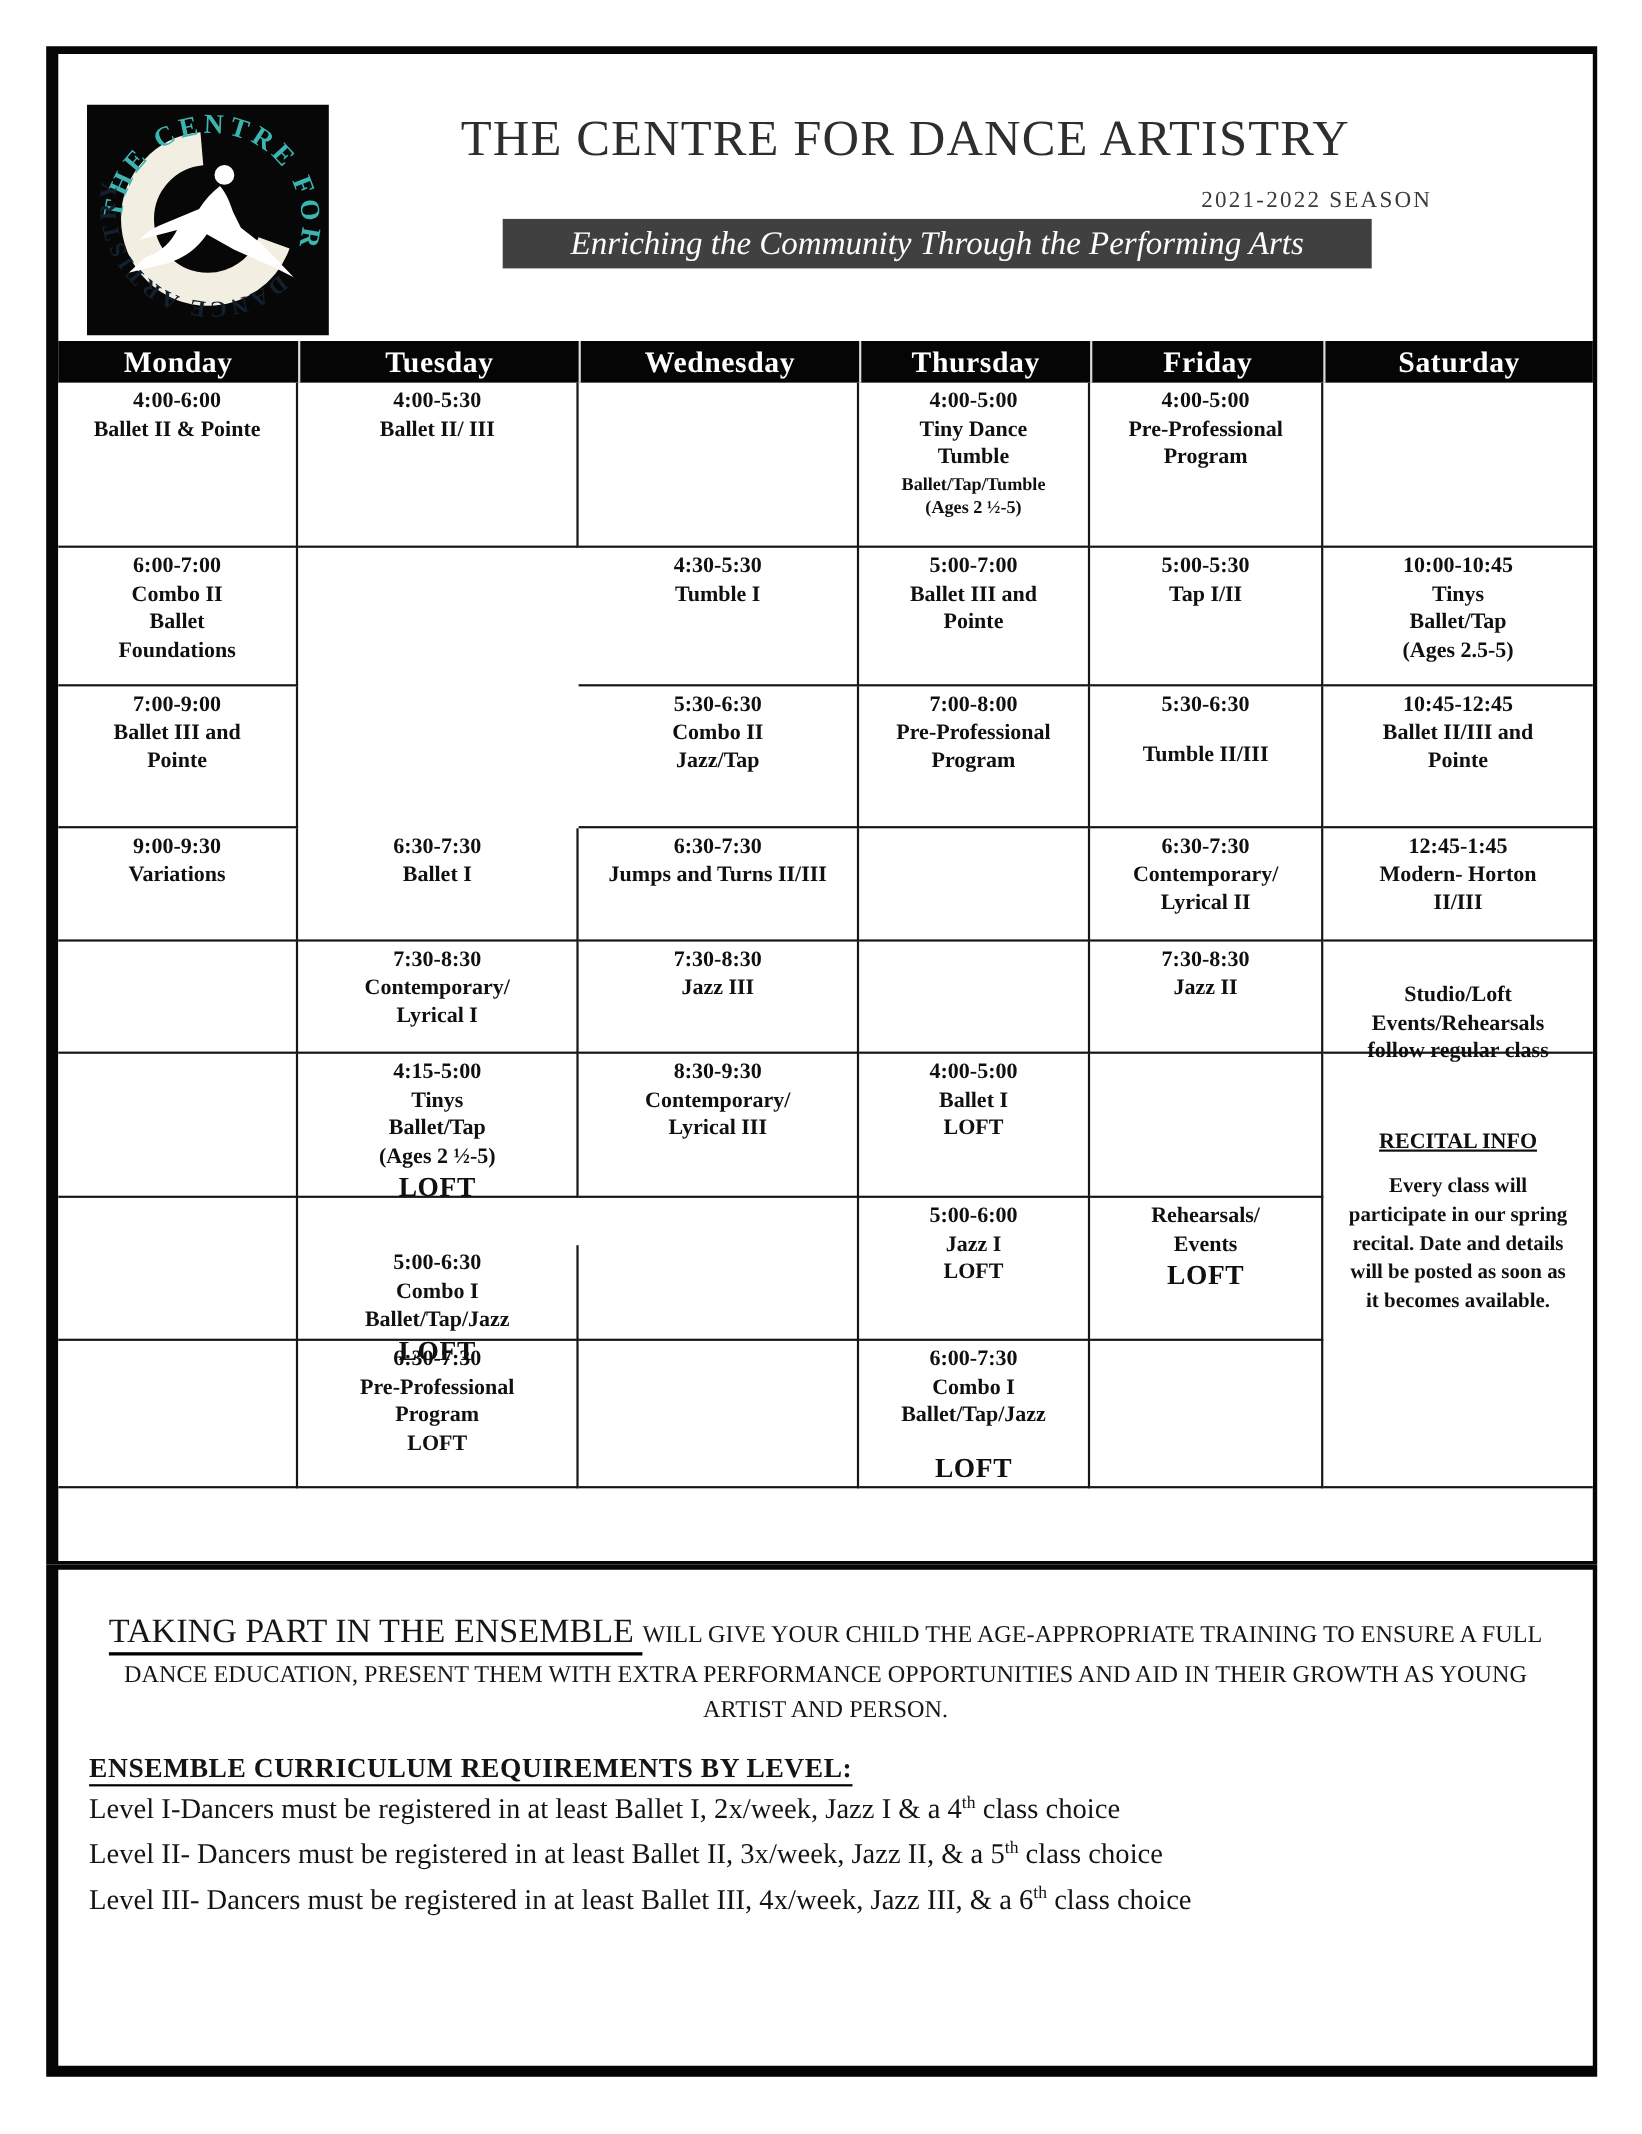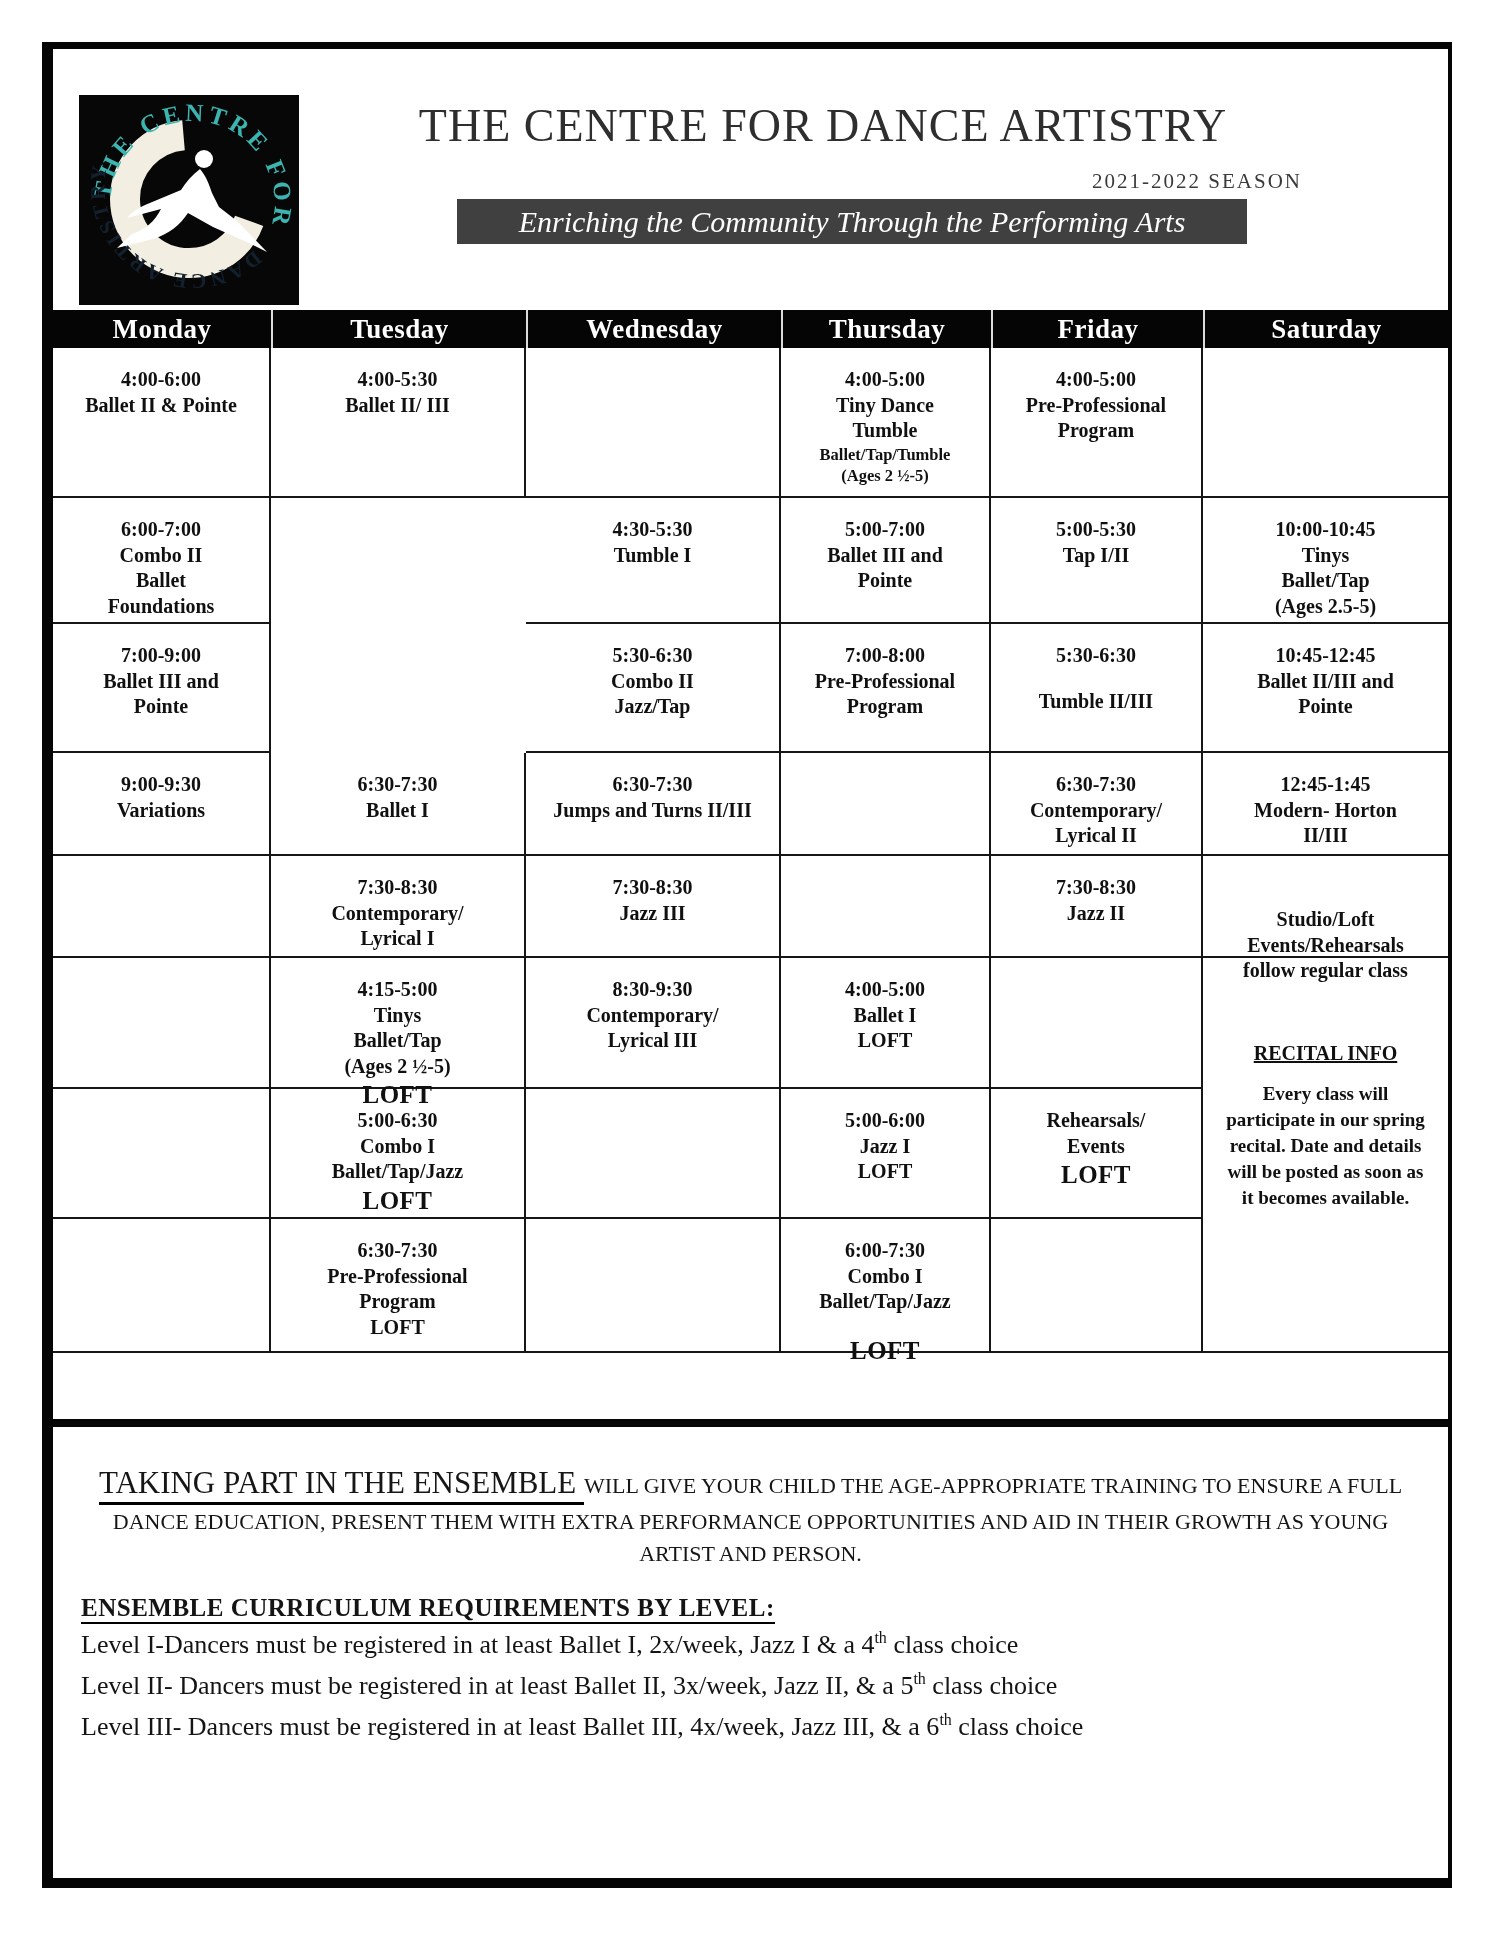--- a/index.html
+++ b/index.html
@@ -19,21 +19,21 @@
           color:#fdfdfd;text-align:center;font-style:italic;font-size:30px;line-height:45px;white-space:nowrap;}
 
   
   .table-area{position:absolute;left:0;top:261px;width:1395px;}
   .day-row{display:flex;height:38px;background:#050505;}
   .day-cell{color:#fff;font-weight:bold;font-size:27px;line-height:38px;text-align:center;
             box-sizing:border-box;letter-spacing:0.5px;}
   .day-cell + .day-cell{border-left:2px solid #dcdcdc;}
   .grid{display:grid;background:#fff;}
   .cell{border-right:2px solid #161616;border-bottom:2px solid #161616;text-align:center;
-        padding-top:19px;box-sizing:border-box;line-height:1.28;color:#101010;}
+        padding-top:4px;box-sizing:border-box;line-height:1.28;color:#101010;}
   .cell.c6{border-right:none;}
   .ln-t{font-size:20px;font-weight:bold;}
   .ln-n{font-size:20px;font-weight:bold;}
   .ln-sm{font-size:16.5px;font-weight:bold;line-height:1.3;}
   .ln-lf{font-size:25px;font-weight:bold;letter-spacing:0.5px;line-height:1.15;margin-top:2px;}
   .ln-g{height:20px;}
   .ln-p{height:32px;}
   .ln-ru{font-size:20px;font-weight:bold;text-decoration:underline;}
   .ln-rp{font-size:19px;font-weight:bold;width:208px;margin:14px auto 0;line-height:1.38;}
 
@@ -225,21 +225,21 @@
           <div class="ln-n">LOFT</div>
         </div>
         <div class="cell c5" style="grid-area: 6 / 5;"></div>
         <div class="cell c6" style="grid-area: 6 / 6 / span 3;">
           <div class="ln-p"></div>
           <div class="ln-p"></div>
           <div class="ln-ru">RECITAL INFO</div>
           <div class="ln-rp">Every class will participate in our spring recital. Date and details will be posted as soon as it becomes available.</div>
         </div>
         <div class="cell c1" style="grid-area: 7 / 1;"></div>
-        <div class="cell c2" style="grid-area: 7 / 2;">
+        <div class="cell c2" style="grid-area: 7 / 2; margin-top: 43px;">
           <div class="ln-t">5:00-6:30</div>
           <div class="ln-n">Combo I</div>
           <div class="ln-n">Ballet/Tap/Jazz</div>
           <div class="ln-lf">LOFT</div>
         </div>
         <div class="cell c3" style="grid-area: 7 / 3;"></div>
         <div class="cell c4" style="grid-area: 7 / 4;">
           <div class="ln-t">5:00-6:00</div>
           <div class="ln-n">Jazz I</div>
           <div class="ln-n">LOFT</div>

